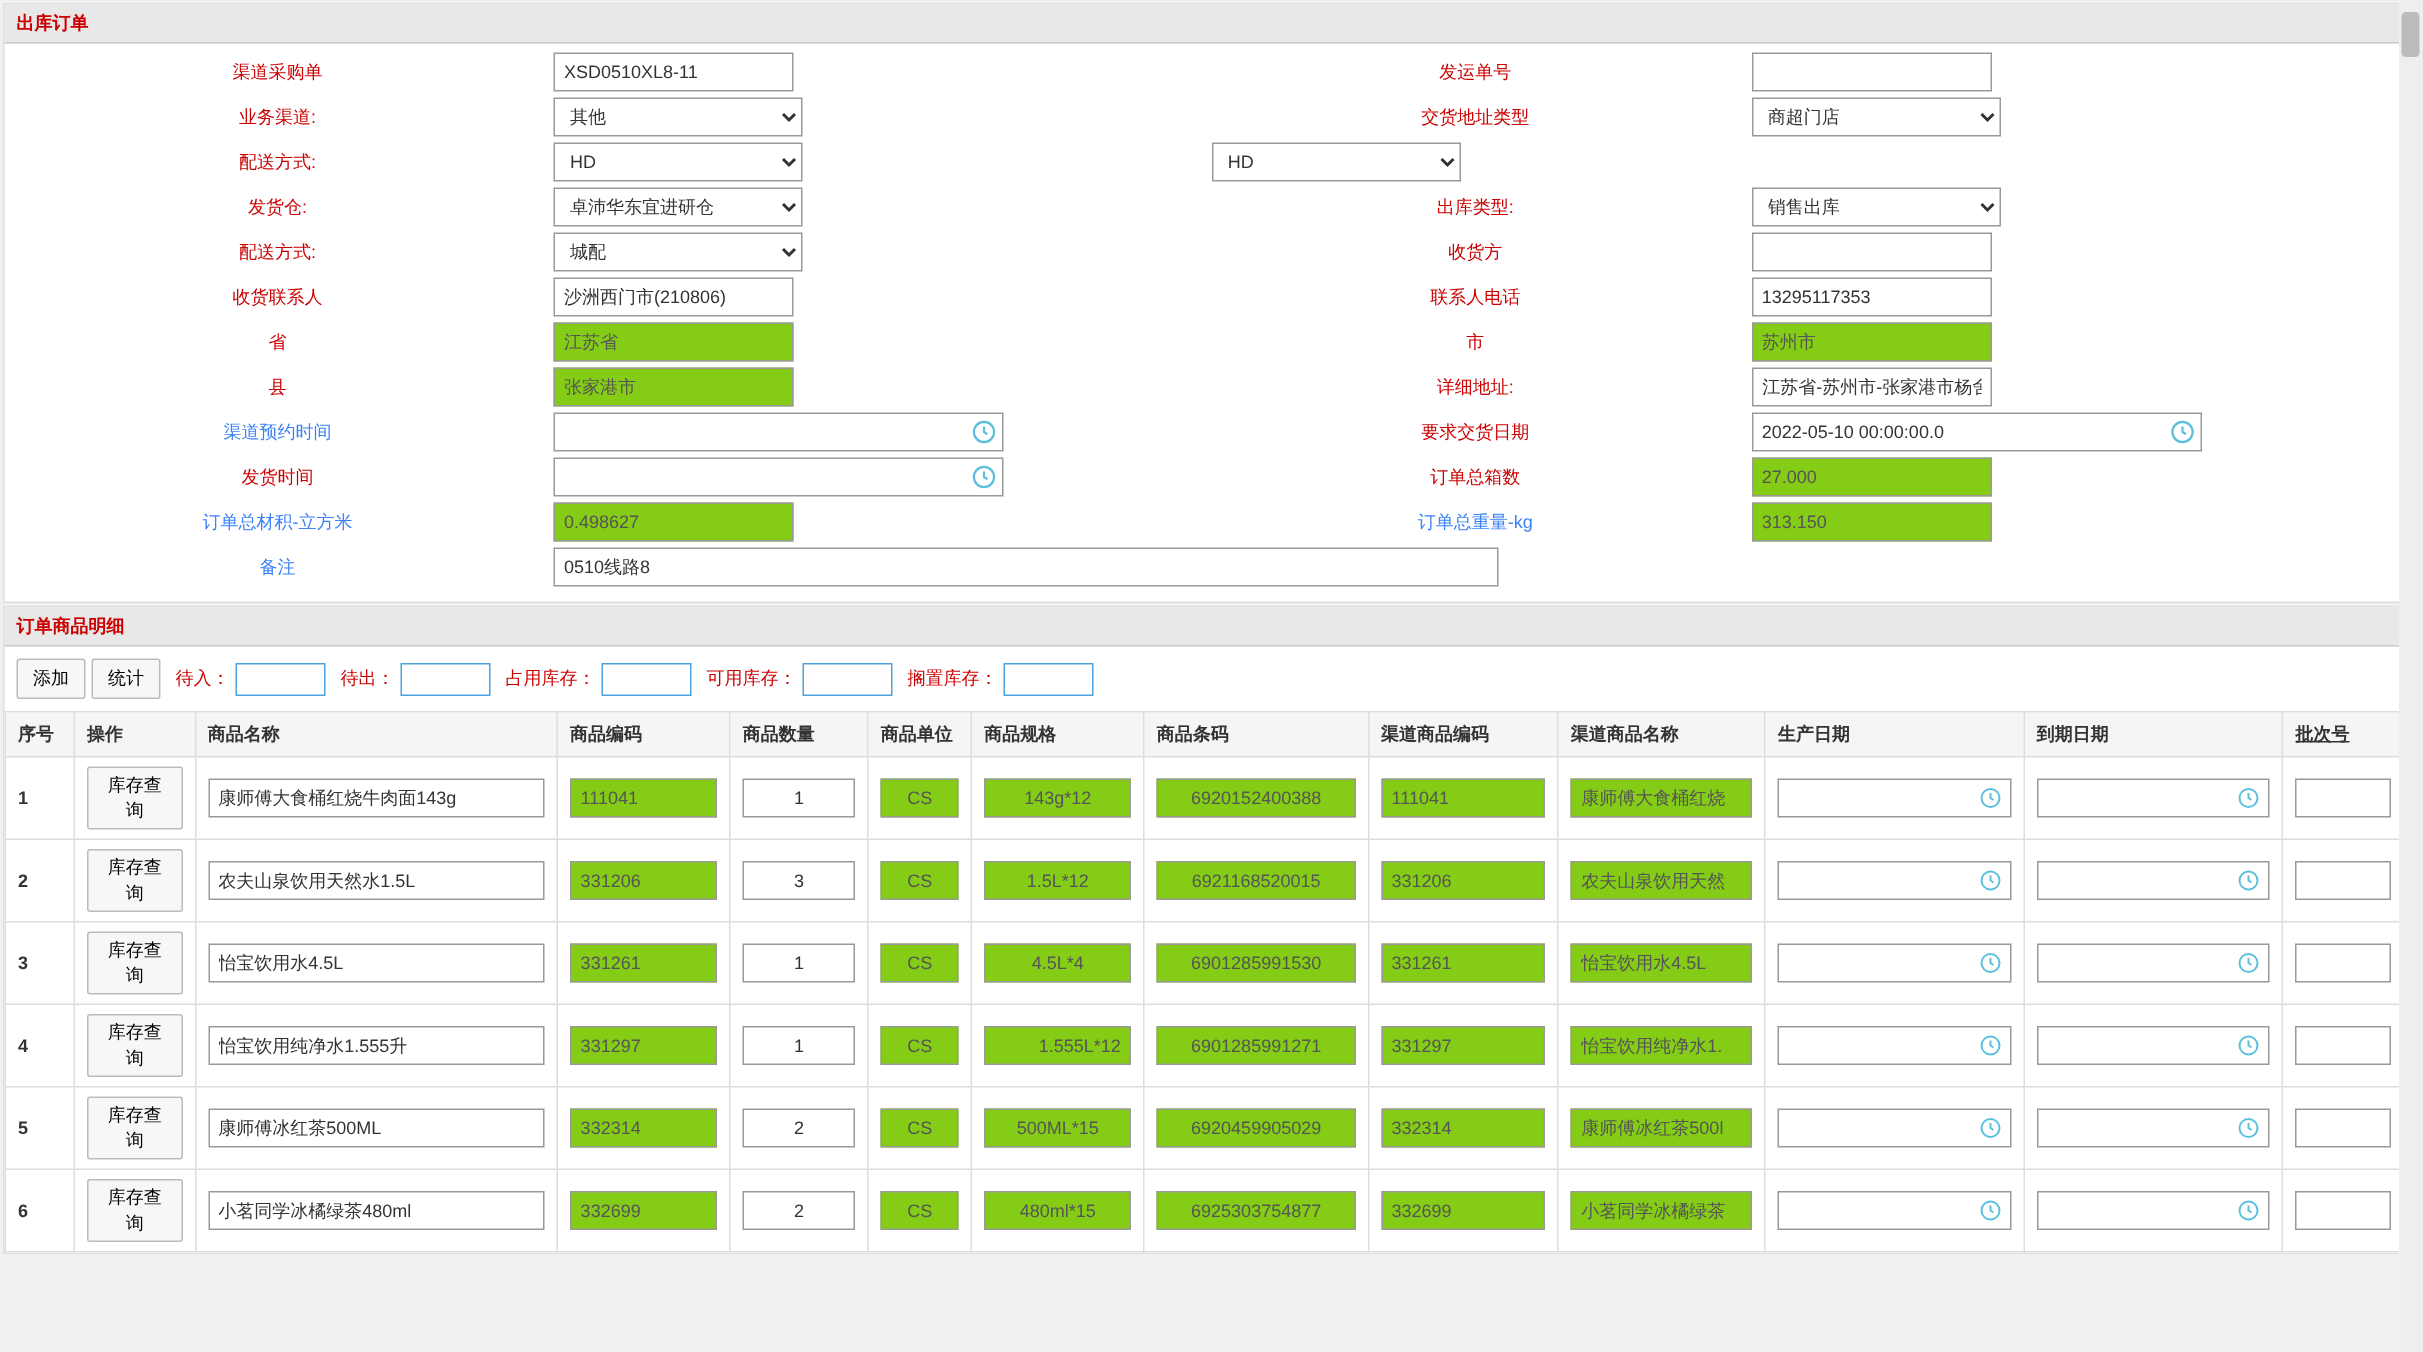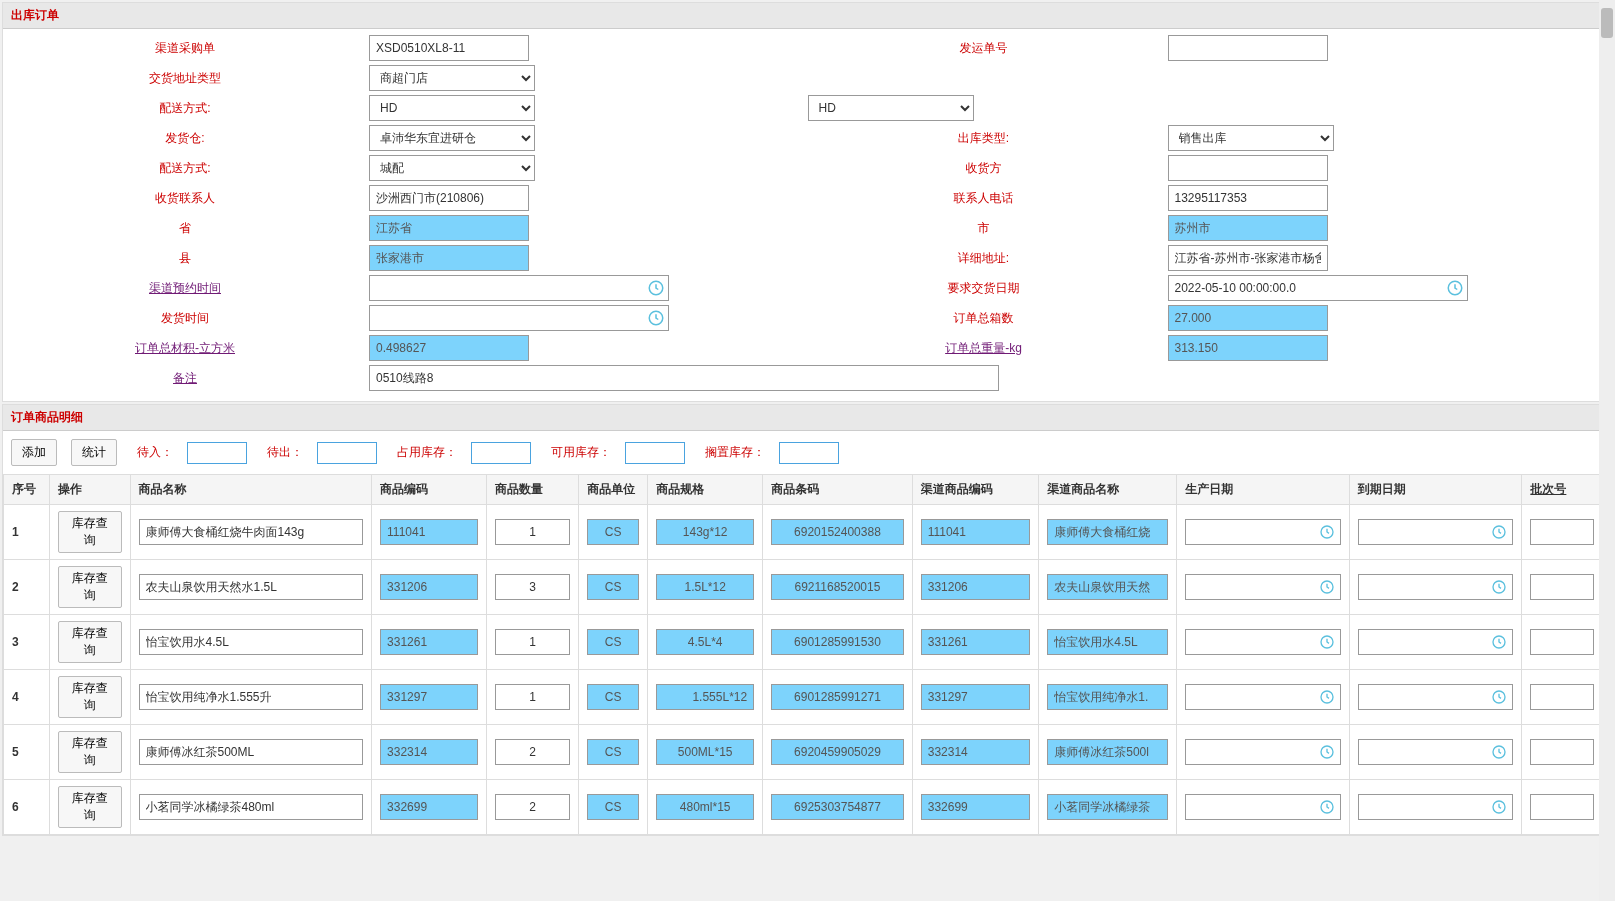--- a/index.html
+++ b/index.html
@@ -3,35 +3,35 @@
 <meta charset="utf-8">
 <style>
 * { box-sizing: border-box; margin: 0; padding: 0; }
 body { font-family: "Microsoft YaHei", Arial, sans-serif; font-size: 12px; background: #f0f0f0; color: #333; }
 .panel { background: #fff; margin: 2px; border: 1px solid #ddd; }
 .panel-title { color: #c00; font-weight: bold; padding: 4px 8px; background: #e8e8e8; border-bottom: 1px solid #ccc; font-size:12px;}
 .form-area { padding: 6px; }
 .form-row { display: flex; margin-bottom: 4px; align-items:center;}
 .form-col { flex: 1; display: flex; align-items:center; }
 .form-label { width: 360px; text-align: center; color: #c00; font-weight: normal; padding-right:8px; font-size:12px;}
-.form-label.black { color:#701a75;text-decoration:underline; }
+.form-label.black { color:#3b82f6; }
 input[type=text], select, textarea {
   border: 1px solid #999; padding: 3px 6px; font-size: 12px; height: 26px;
   background:#fff; color:#333;
 }
 input[type=text] { width: 160px; }
 select { width: 166px; }
-input.readonly, input[disabled] { background:#7dd3fc; color:#555;}
+input.readonly, input[disabled] { background:#84cc16; color:#555;}
 .dt-wrap { position:relative; display:inline-block; }
 .dt-wrap input { width: 300px; padding-right:28px;}
 .dt-wrap .clock { position:absolute; right:4px; top:50%; transform:translateY(-50%); width:18px;height:18px; pointer-events:none;}
 .clock svg { width:18px;height:18px; stroke:#5bc0de; fill:none; stroke-width:2;}
 
 
-.detail-bar { padding:8px; display:flex; align-items:center; gap:14px; flex-wrap:wrap;}
+.detail-bar { padding:8px; display:flex; align-items:center; gap:4px; flex-wrap:wrap;}
 .btn { border:1px solid #bbb; background:#f7f7f7; padding:4px 10px; font-size:12px; cursor:pointer; border-radius:2px;}
 .stat-label { color:#c00; font-size:12px; margin-left:6px;}
 .stat-input { border:1px solid #4aa3df; width:60px; height:22px; padding:2px 4px;}
 
 .table-wrap { overflow-x:auto; }
 table.grid { border-collapse:collapse; width:1600px; }
 table.grid th, table.grid td { border:1px solid #ddd; padding:6px 8px; text-align:left; font-size:12px; vertical-align:middle; background:#fff;}
 table.grid th { background:#f5f5f5; font-weight:bold; color:#333;}
 table.grid td input[type=text] { width:100%; }
 table.grid td .btn { padding:3px 8px;}
@@ -60,20 +60,24 @@
         <div class="form-label">渠道采购单</div>
         <input type="text" value="XSD0510XL8-11" style="">
       </div>
       <div class="form-col">
         <div class="form-label">发运单号</div>
         <input type="text" value="" style="">
       </div>
     </div>
 
     <div class="form-row">
+      <div class="form-col">
+        <div class="form-label">业务渠道:</div>
+        <select><option>其他</option></select>
+      </div>
       <div class="form-col">
         <div class="form-label">交货地址类型</div>
         <select><option>商超门店</option></select>
       </div>
     </div>
 
     <div class="form-row">
       <div class="form-col">
         <div class="form-label">配送方式:</div>
         <select><option>HD</option></select>

